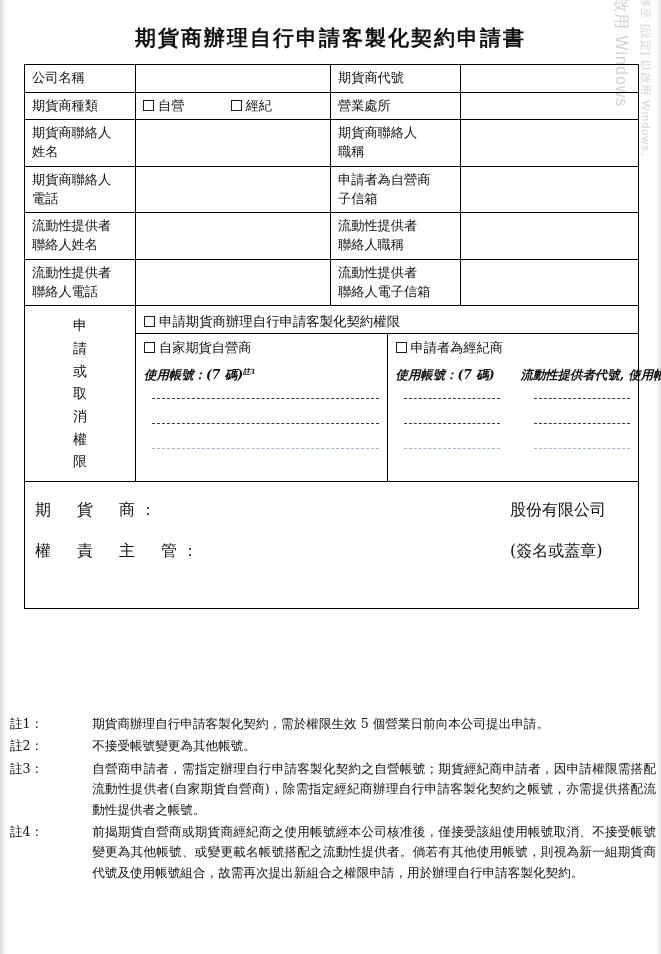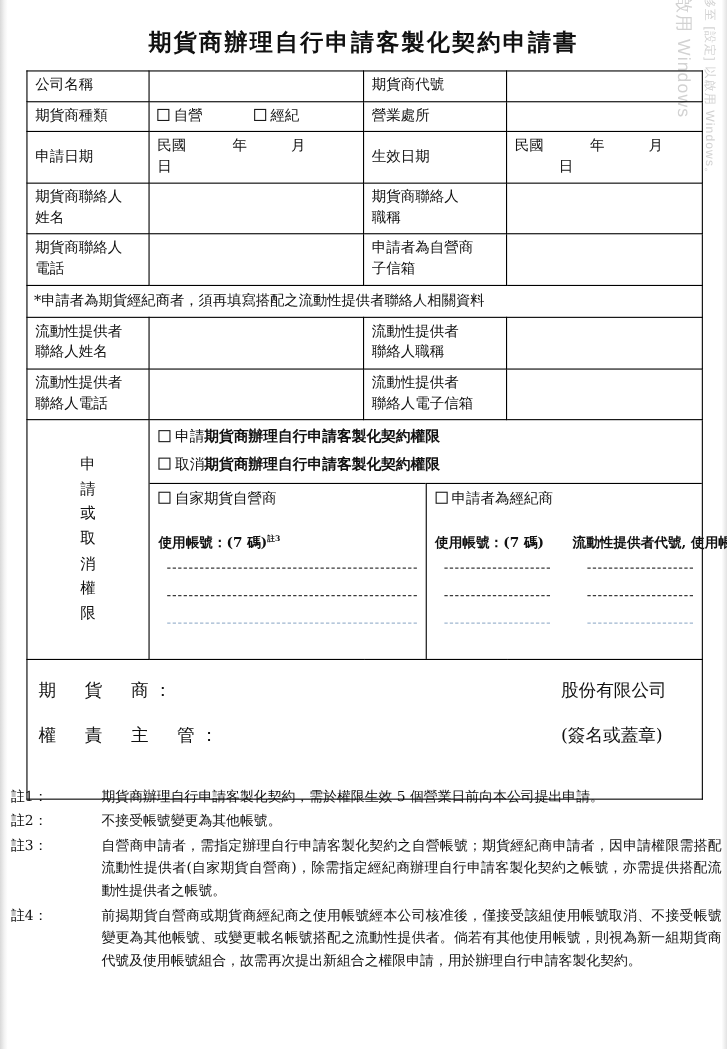--- a/index.html
+++ b/index.html
@@ -153,41 +153,42 @@
   .perm-body { padding: 0 !important; }
   .perm-inner { width: 100%; border-collapse: collapse; table-layout: fixed; }
   .perm-inner td { border: none; padding: 0; }
 
   .perm-opt-row {
     padding: 6px 8px 2px 8px !important;
     font-size: 13.4px;
     white-space: nowrap;
   }
   .perm-opt-row.second { padding-top: 4px !important; padding-bottom: 7px !important; }
-  .perm-opt-row b { font-weight: bold; }
+  .perm-opt-row b { font-weight: normal; }
   .perm-divider td {
     border-top: 1px solid #000 !important;
     height: 0;
     padding: 0 !important;
   }
 
   .acct-pane {
     vertical-align: top;
     padding: 5px 8px 8px 8px !important;
   }
   .acct-pane.right { border-left: 1px solid #000 !important; }
   .acct-head {
     font-size: 13.2px;
     white-space: nowrap;
   }
   .acct-sub {
-    margin-top: 20px;
+    margin-top: 8px;
     font-size: 12.4px;
     font-weight: bold;
     white-space: nowrap;
+    font-style: italic;
   }
   .acct-sub .sub-a { display: inline-block; }
   .acct-sub .gap { display: inline-block; width: 26px; }
   sup.note-ref {
     font-size: 7px;
     font-weight: bold;
     vertical-align: super;
     letter-spacing: 0;
   }
   .dash-lines { margin-top: 14px; }
@@ -273,52 +274,39 @@
       <tr class="kind-row">
         <td class="lbl">期貨商種類</td>
         <td>
           <span class="cb-opt"><span class="cbx"></span><span>自營</span></span>
           <span class="cb-opt"><span class="cbx"></span><span>經紀</span></span>
         </td>
         <td class="lbl">營業處所</td>
         <td class="cell-blank"></td>
       </tr>
 
-      <tr>
-        <td class="lbl">申請日期</td>
-        <td class="date-cell">
-          <span class="d-seg">民國</span><span class="sp-1"></span><span class="d-seg">年</span><span class="sp-2"></span><span class="d-seg">月</span><span class="sp-3"></span><span class="d-seg">日</span>
-        </td>
-        <td class="lbl">生效日期</td>
-        <td class="date-cell">
-          <span class="d-seg">民國</span><span class="sp-1"></span><span class="d-seg">年</span><span class="sp-2"></span><span class="d-seg">月</span><span class="sp-3"></span><span class="d-seg">日</span>
-        </td>
-      </tr>
 
       <tr>
         <td class="lbl">期貨商聯絡人
 姓名</td>
         <td class="cell-blank"></td>
         <td class="lbl">期貨商聯絡人
 職稱</td>
         <td class="cell-blank"></td>
       </tr>
 
       <tr>
         <td class="lbl">期貨商聯絡人
 電話</td>
         <td class="cell-blank"></td>
         <td class="lbl">申請者為自營商
 子信箱</td>
         <td class="cell-blank"></td>
       </tr>
 
-      <tr>
-        <td class="note-span" colspan="4">*申請者為期貨經紀商者，須再填寫搭配之流動性提供者聯絡人相關資料</td>
-      </tr>
 
       <tr>
         <td class="lbl">流動性提供者
 聯絡人姓名</td>
         <td class="cell-blank"></td>
         <td class="lbl">流動性提供者
 聯絡人職稱</td>
         <td class="cell-blank"></td>
       </tr>
 
@@ -348,25 +336,20 @@
             <colgroup>
               <col style="width:50%">
               <col style="width:50%">
             </colgroup>
             <tbody>
               <tr>
                 <td class="perm-opt-row" colspan="2">
                   <span class="cbx"></span><span>申請</span><b>期貨商辦理自行申請客製化契約權限</b>
                 </td>
               </tr>
-              <tr>
-                <td class="perm-opt-row second" colspan="2">
-                  <span class="cbx"></span><span>取消</span><b>期貨商辦理自行申請客製化契約權限</b>
-                </td>
-              </tr>
               <tr class="perm-divider">
                 <td colspan="2"></td>
               </tr>
               <tr>
 
                 <td class="acct-pane">
                   <div class="acct-head">
                     <span class="cbx"></span><span>自家期貨自營商</span>
                   </div>
                   <div class="acct-sub">

